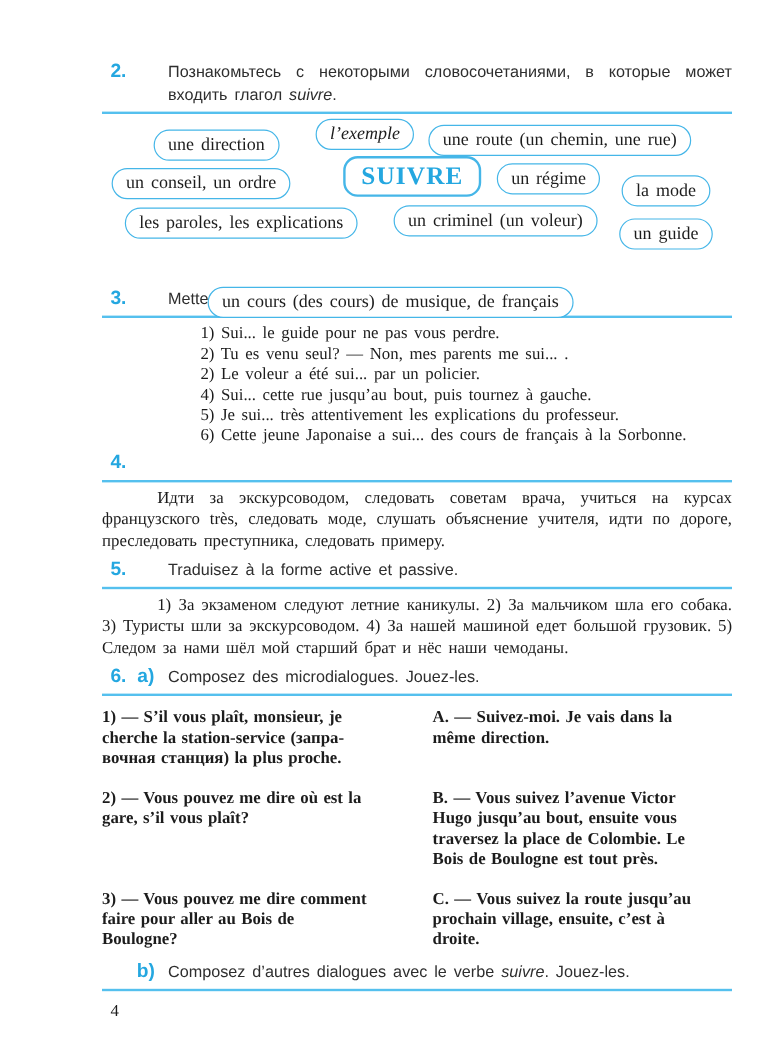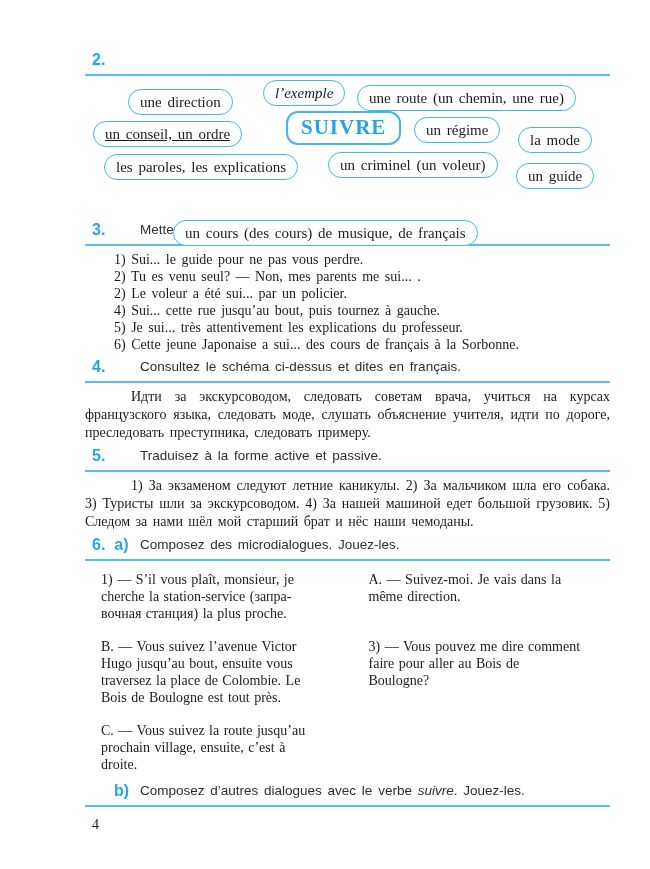--- a/index.html
+++ b/index.html
@@ -54,21 +54,21 @@
     padding: 2px 11px;
     background: #fff;
     font-size: 15px;
     line-height: 20px;
     white-space: nowrap;
     word-spacing: 2px;
   }
   .b0 { left: 43px;  top: 9px; text-align: right;  }
   .b1 { left: 178px; top: 0px; font-style: italic;  }
   .b2 { left: 272px; top: 5px;  }
-  .b3 { left: 8px;   top: 41px; text-decoration: underline; }
+  .b3 { left: 8px;   top: 41px; }
   .b5 { left: 329px; top: 37px; }
   .b6 { left: 433px; top: 47px; text-align: right; }
   .b7 { left: 19px;  top: 74px; }
   .b8 { left: 243px; top: 72px; }
   .b9 { left: 431px; top: 83px; }
   .b10{ left: 88px;  top: 104px; margin-top: 36px;}
   .suivre-box {
     position: absolute;
     left: 201px; top: 31px;
     border: 2px solid #45b6e8;
@@ -76,60 +76,62 @@
     padding: 2px 13px 3px;
     font-weight: bold;
     font-size: 21px;
     letter-spacing: 1px;
     color: #24a7e0;
     background: #fff;
   }
   
   .ex-block { margin-top: 4px; }
   .ex-list {
-    margin: 5px 0 4px 29px;
+    margin: 5px 0 4px 82px;
     font-size: 14px;
     line-height: 17px;
     word-spacing: 2px;
   }
   .para {
     margin: 5px 0 3px 0;
     font-size: 14px;
     line-height: 18px;
     text-align: justify;
     text-indent: 46px;
     word-spacing: 2px;
   }
   .dialog {
     display: grid;
     grid-template-columns: 1fr 1fr;
     column-gap: 26px;
     row-gap: 16px;
-    margin: 10px 0 8px 16px;
+    margin: 10px 0 8px 0;
     font-size: 14px;
     line-height: 17px;
     word-spacing: 1px;
+    font-weight: bold;
   }
   .dialog .cell { white-space: pre-line; }
   .pagenum {
     margin: 10px 0 0 7px;
     font-size: 14px;
   }
   i { font-style: italic; }
 </style>
 </head>
 <body>
 
 <div class="page">
   <div class="content">
 
     <div class="ex-header">
       <span class="ex-num">
           <span>2.</span>
         </span>
+      <span class="ex-instr"><span>Познакомьтесь с некоторыми словосочетаниями, в которые может входить глагол </span><i>suivre</i><span>.</span></span>
     </div>
 
     <div class="scheme">
       <span class="bubble b0">une direction</span>
       <span class="bubble b1">l’exemple</span>
       <span class="bubble b2">une route (un chemin, une rue)</span>
       <span class="bubble b3">un conseil, un ordre</span>
       <span class="suivre-box">SUIVRE</span>
       <span class="bubble b5">un régime</span>
       <span class="bubble b6">la mode</span>
@@ -154,23 +156,22 @@
         <div>5) Je sui... très attentivement les explications du professeur.</div>
         <div>6) Cette jeune Japonaise a sui... des cours de français à la Sorbonne.</div>
       </div>
     </div>
 
     <div class="ex-block">
       <div class="ex-header">
         <span class="ex-num">
             <span>4.</span>
           </span>
-        <span class="ex-instr">Consultez le schéma ci-dessus et dites en français.</span>
-      </div>
-      <p class="para">Идти за экскурсоводом, следовать советам врача, учиться на курсах французского языка, следовать моде, слушать объяснение учителя, идти по дороге, преследовать преступника, следовать примеру.</p>
+      </div>
+      <p class="para">Идти за экскурсоводом, следовать советам врача, учиться на курсах французского très, следовать моде, слушать объяснение учителя, идти по дороге, преследовать преступника, следовать примеру.</p>
     </div>
 
     <div class="ex-block">
       <div class="ex-header">
         <span class="ex-num">
             <span>5.</span>
           </span>
         <span class="ex-instr">Traduisez à la forme active et passive.</span>
       </div>
       <p class="para">1) За экзаменом следуют летние каникулы. 2) За мальчиком шла его собака. 3) Туристы шли за экскурсоводом. 4) За нашей машиной едет большой грузовик. 5) Следом за нами шёл мой старший брат и нёс наши чемоданы.</p>
@@ -183,20 +184,22 @@
             <span>a)</span>
           </span>
         <span class="ex-instr">Composez des microdialogues. Jouez-les.</span>
       </div>
       <div class="dialog">
         <div class="cell">1) — S’il vous plaît, monsieur, je
 cherche la station-service (запра-
 вочная станция) la plus proche.</div>
         <div class="cell">A. — Suivez-moi. Je vais dans la
 même direction.</div>
+        <div class="cell">2) — Vous pouvez me dire où est la
+gare, s’il vous plaît?</div>
         <div class="cell">B. — Vous suivez l’avenue Victor
 Hugo jusqu’au bout, ensuite vous
 traversez la place de Colombie. Le
 Bois de Boulogne est tout près.</div>
         <div class="cell">3) — Vous pouvez me dire comment
 faire pour aller au Bois de
 Boulogne?</div>
         <div class="cell">C. — Vous suivez la route jusqu’au
 prochain village, ensuite, c’est à
 droite.</div>

